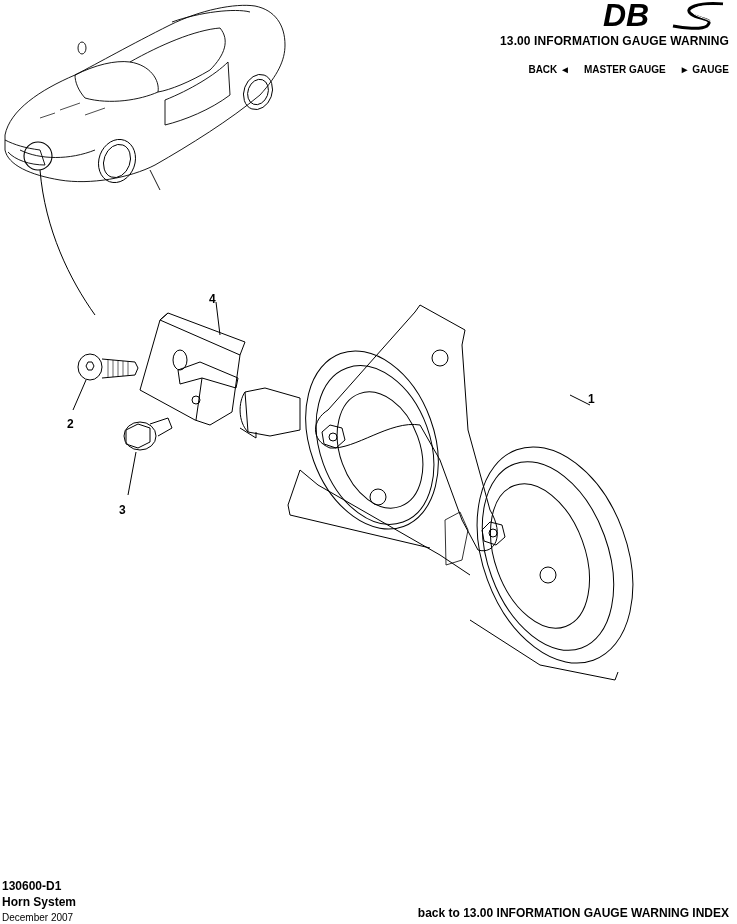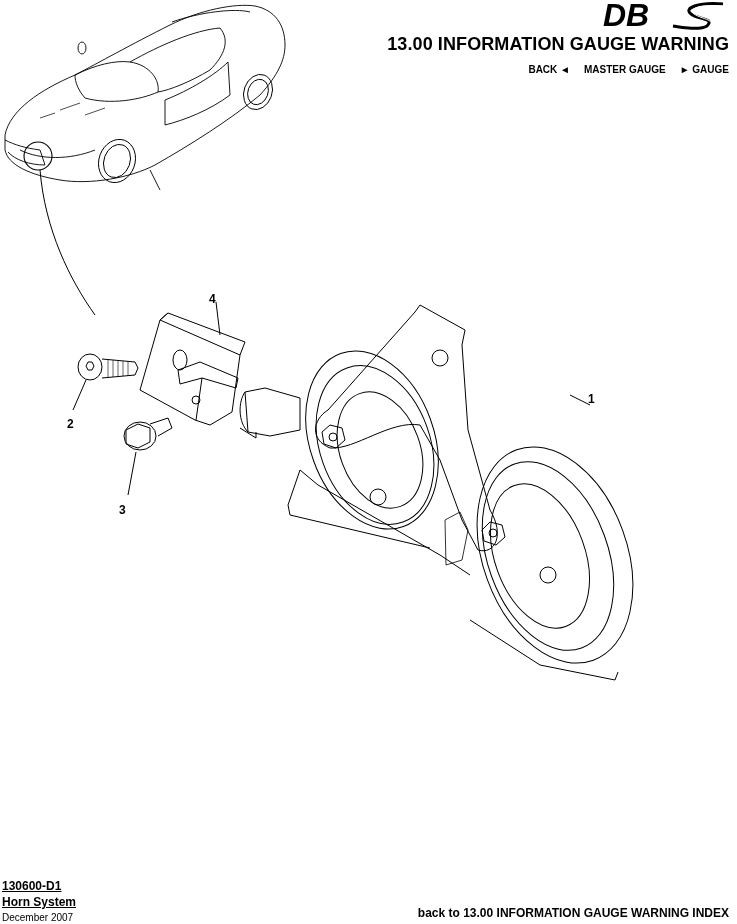--- a/index.html
+++ b/index.html
@@ -1,26 +1,26 @@
 <!DOCTYPE html>
 <html><head>
   <meta charset="utf-8">
   <style>
     html, body { margin: 0; padding: 0; background: #ffffff; }
     body { width: 737px; height: 924px; position: relative; overflow: hidden;
            font-family: "Liberation Sans", sans-serif; color: #000; }
     .abs { position: absolute; }
     .logo { right: 4px; top: 0px; width: 130px; height: 30px; }
-    .section-title { right: 8px; top: 34px; font-size: 18px; font-weight: bold; letter-spacing: 0.1px; white-space: nowrap; }
+    .section-title { right: 8px; top: 34px; font-size: 12px; font-weight: bold; letter-spacing: 0.1px; white-space: nowrap; }
     .nav { right: 8px; top: 64px; font-size: 10px; font-weight: bold; white-space: nowrap; display: flex; gap: 14px; }
     .nav span { cursor: pointer; }
     .drawing { left: 0; top: 0; width: 737px; height: 870px; }
     .callout { font-family: "Liberation Sans", sans-serif; font-weight: bold; font-size: 12px; }
     .footer-left { left: 2px; top: 878px; font-size: 12px; line-height: 16px; }
-    .footer-left .code, .footer-left .title { font-weight: bold; text-decoration: underline; }
+    .footer-left .code, .footer-left .title { font-weight: bold; }
     .footer-left .date { font-size: 10px; }
     .footer-right { right: 8px; top: 906px; font-size: 12px; font-weight: bold; white-space: nowrap; cursor: pointer; margin-left: 25px; }
   </style>
 </head>
 <body>
 
 <svg class="abs logo" viewBox="0 0 130 30">
   <text x="0" y="26" font-family="Liberation Sans, sans-serif" font-size="32" font-weight="bold" font-style="italic" fill="#000">DB</text>
   <path d="M120 4 C 95 2, 80 8, 88 14 C 96 20, 112 18, 104 26 C 98 30, 80 28, 70 26" fill="none" stroke="#000" stroke-width="3"></path>
   <path d="M121 6 C 98 4, 84 9, 91 14 C 98 19, 115 20, 106 27" fill="none" stroke="#fff" stroke-width="1"></path>

